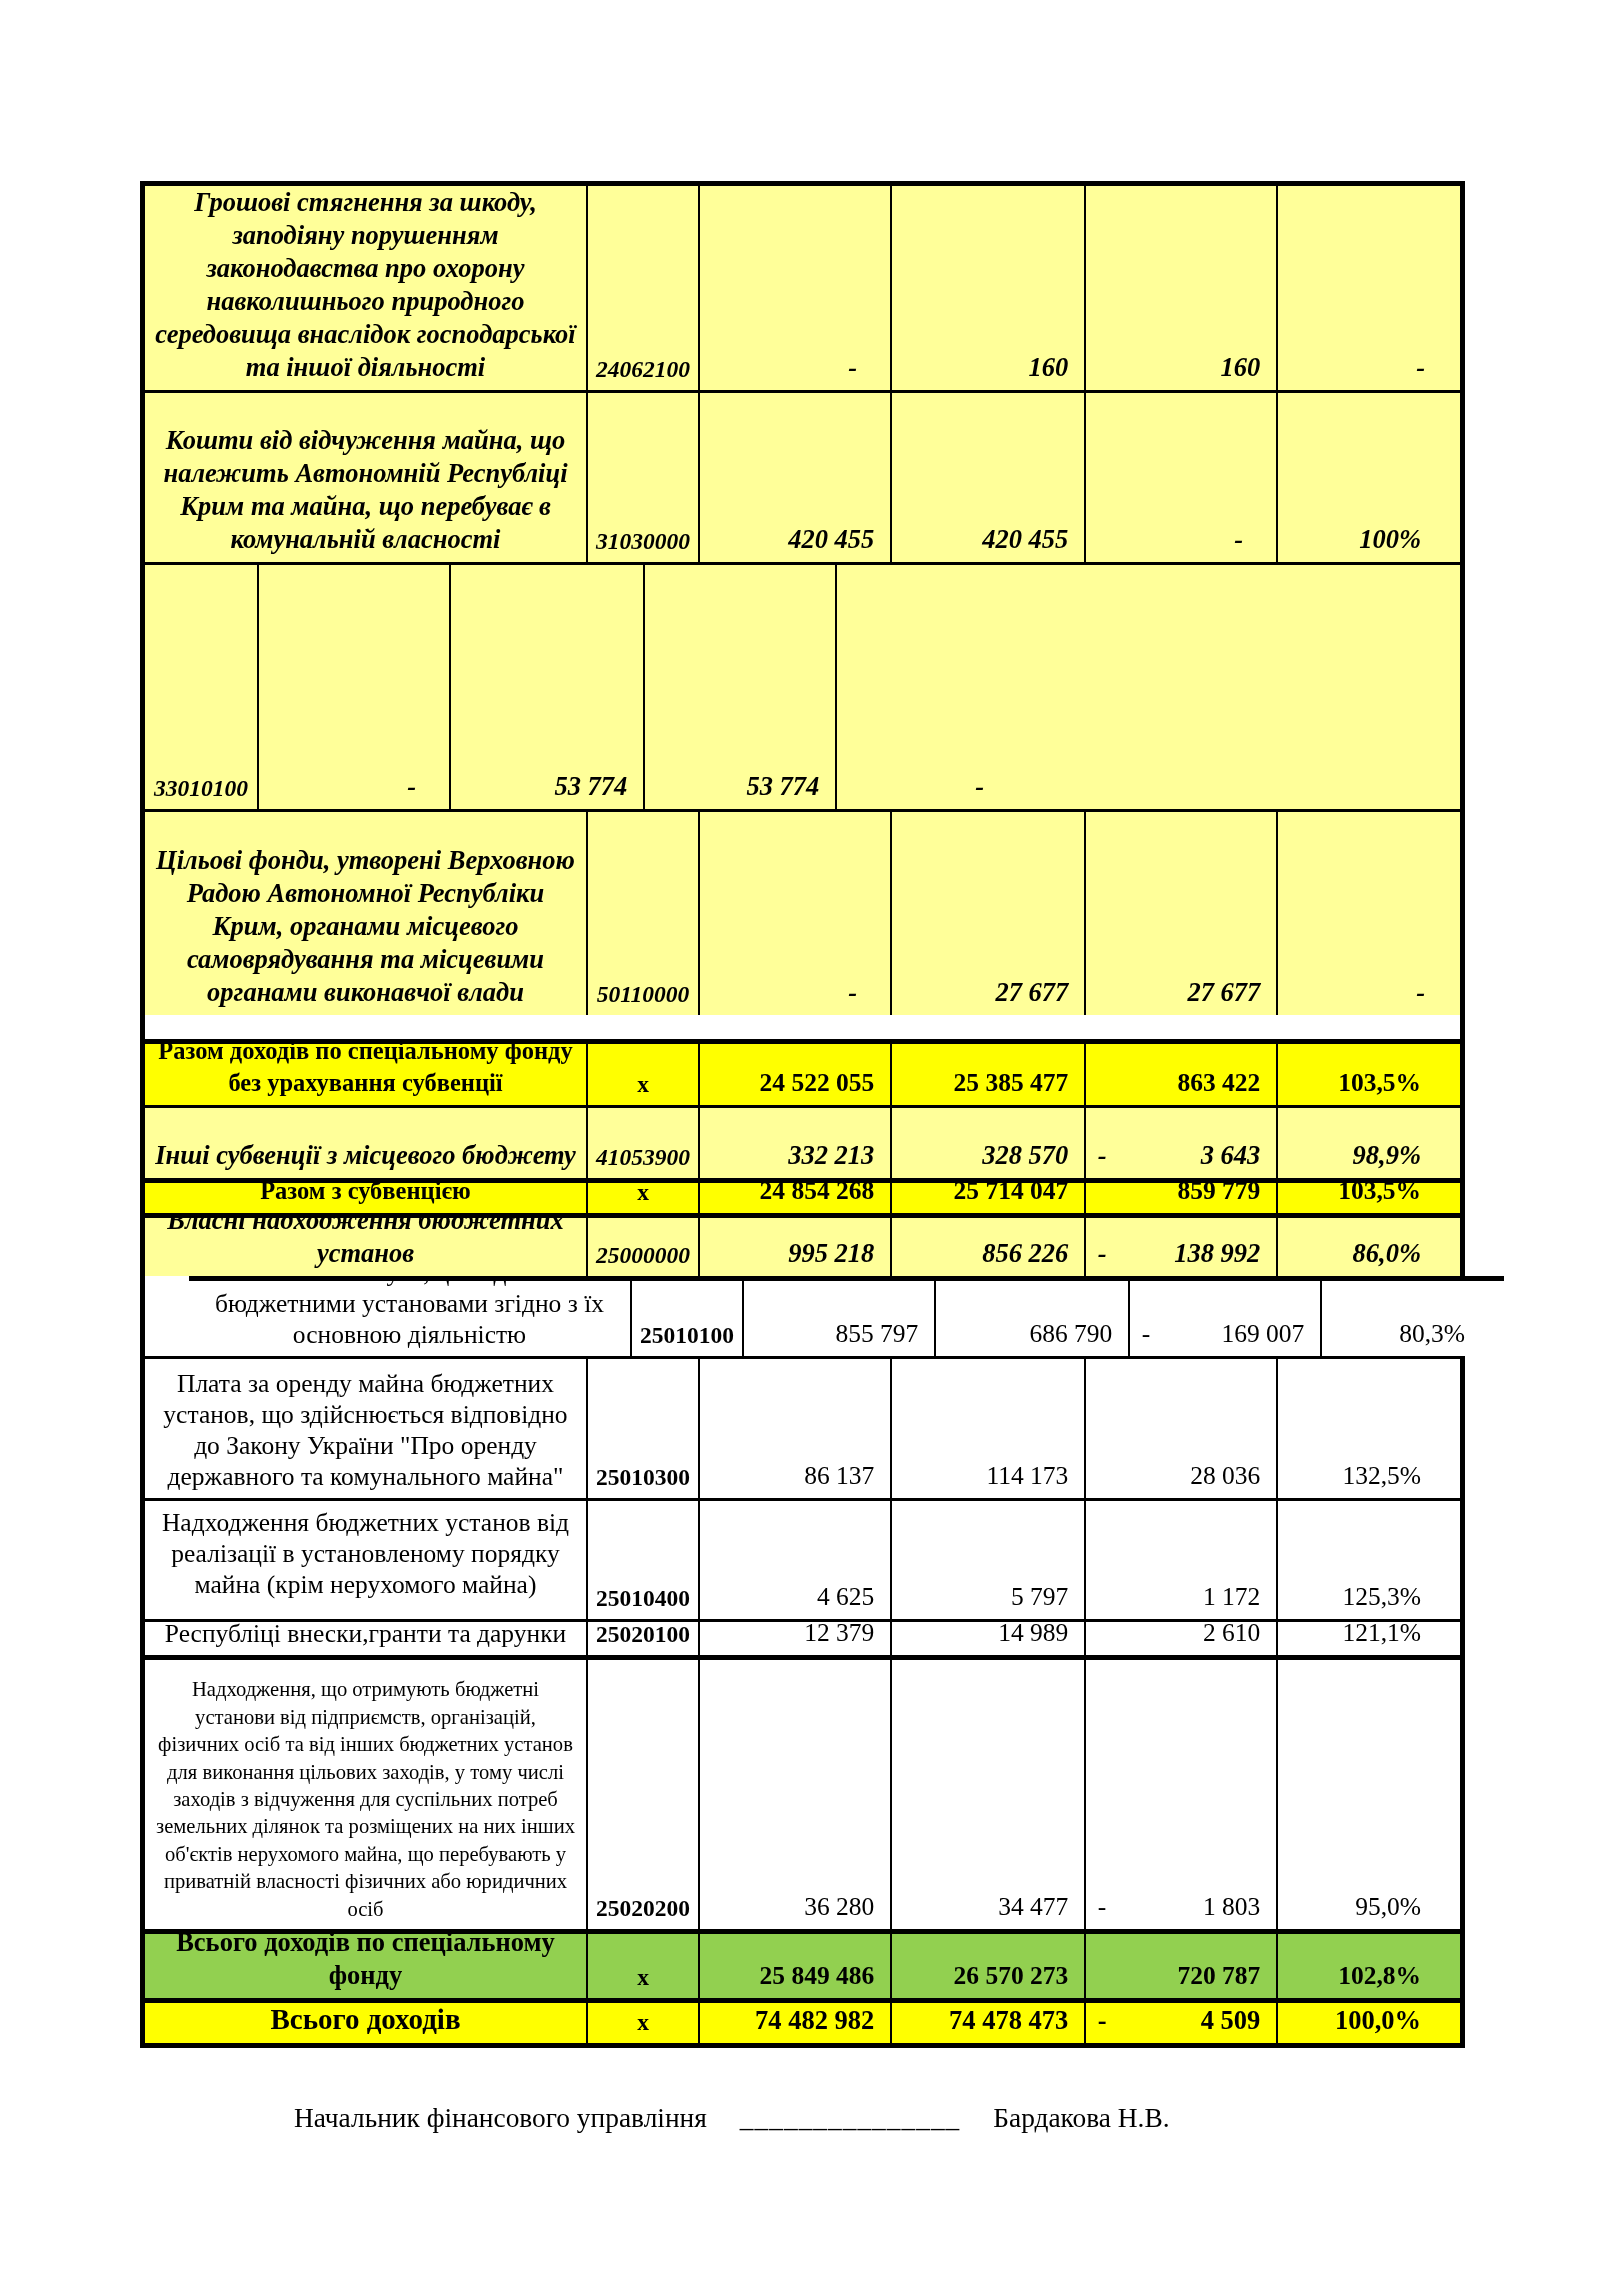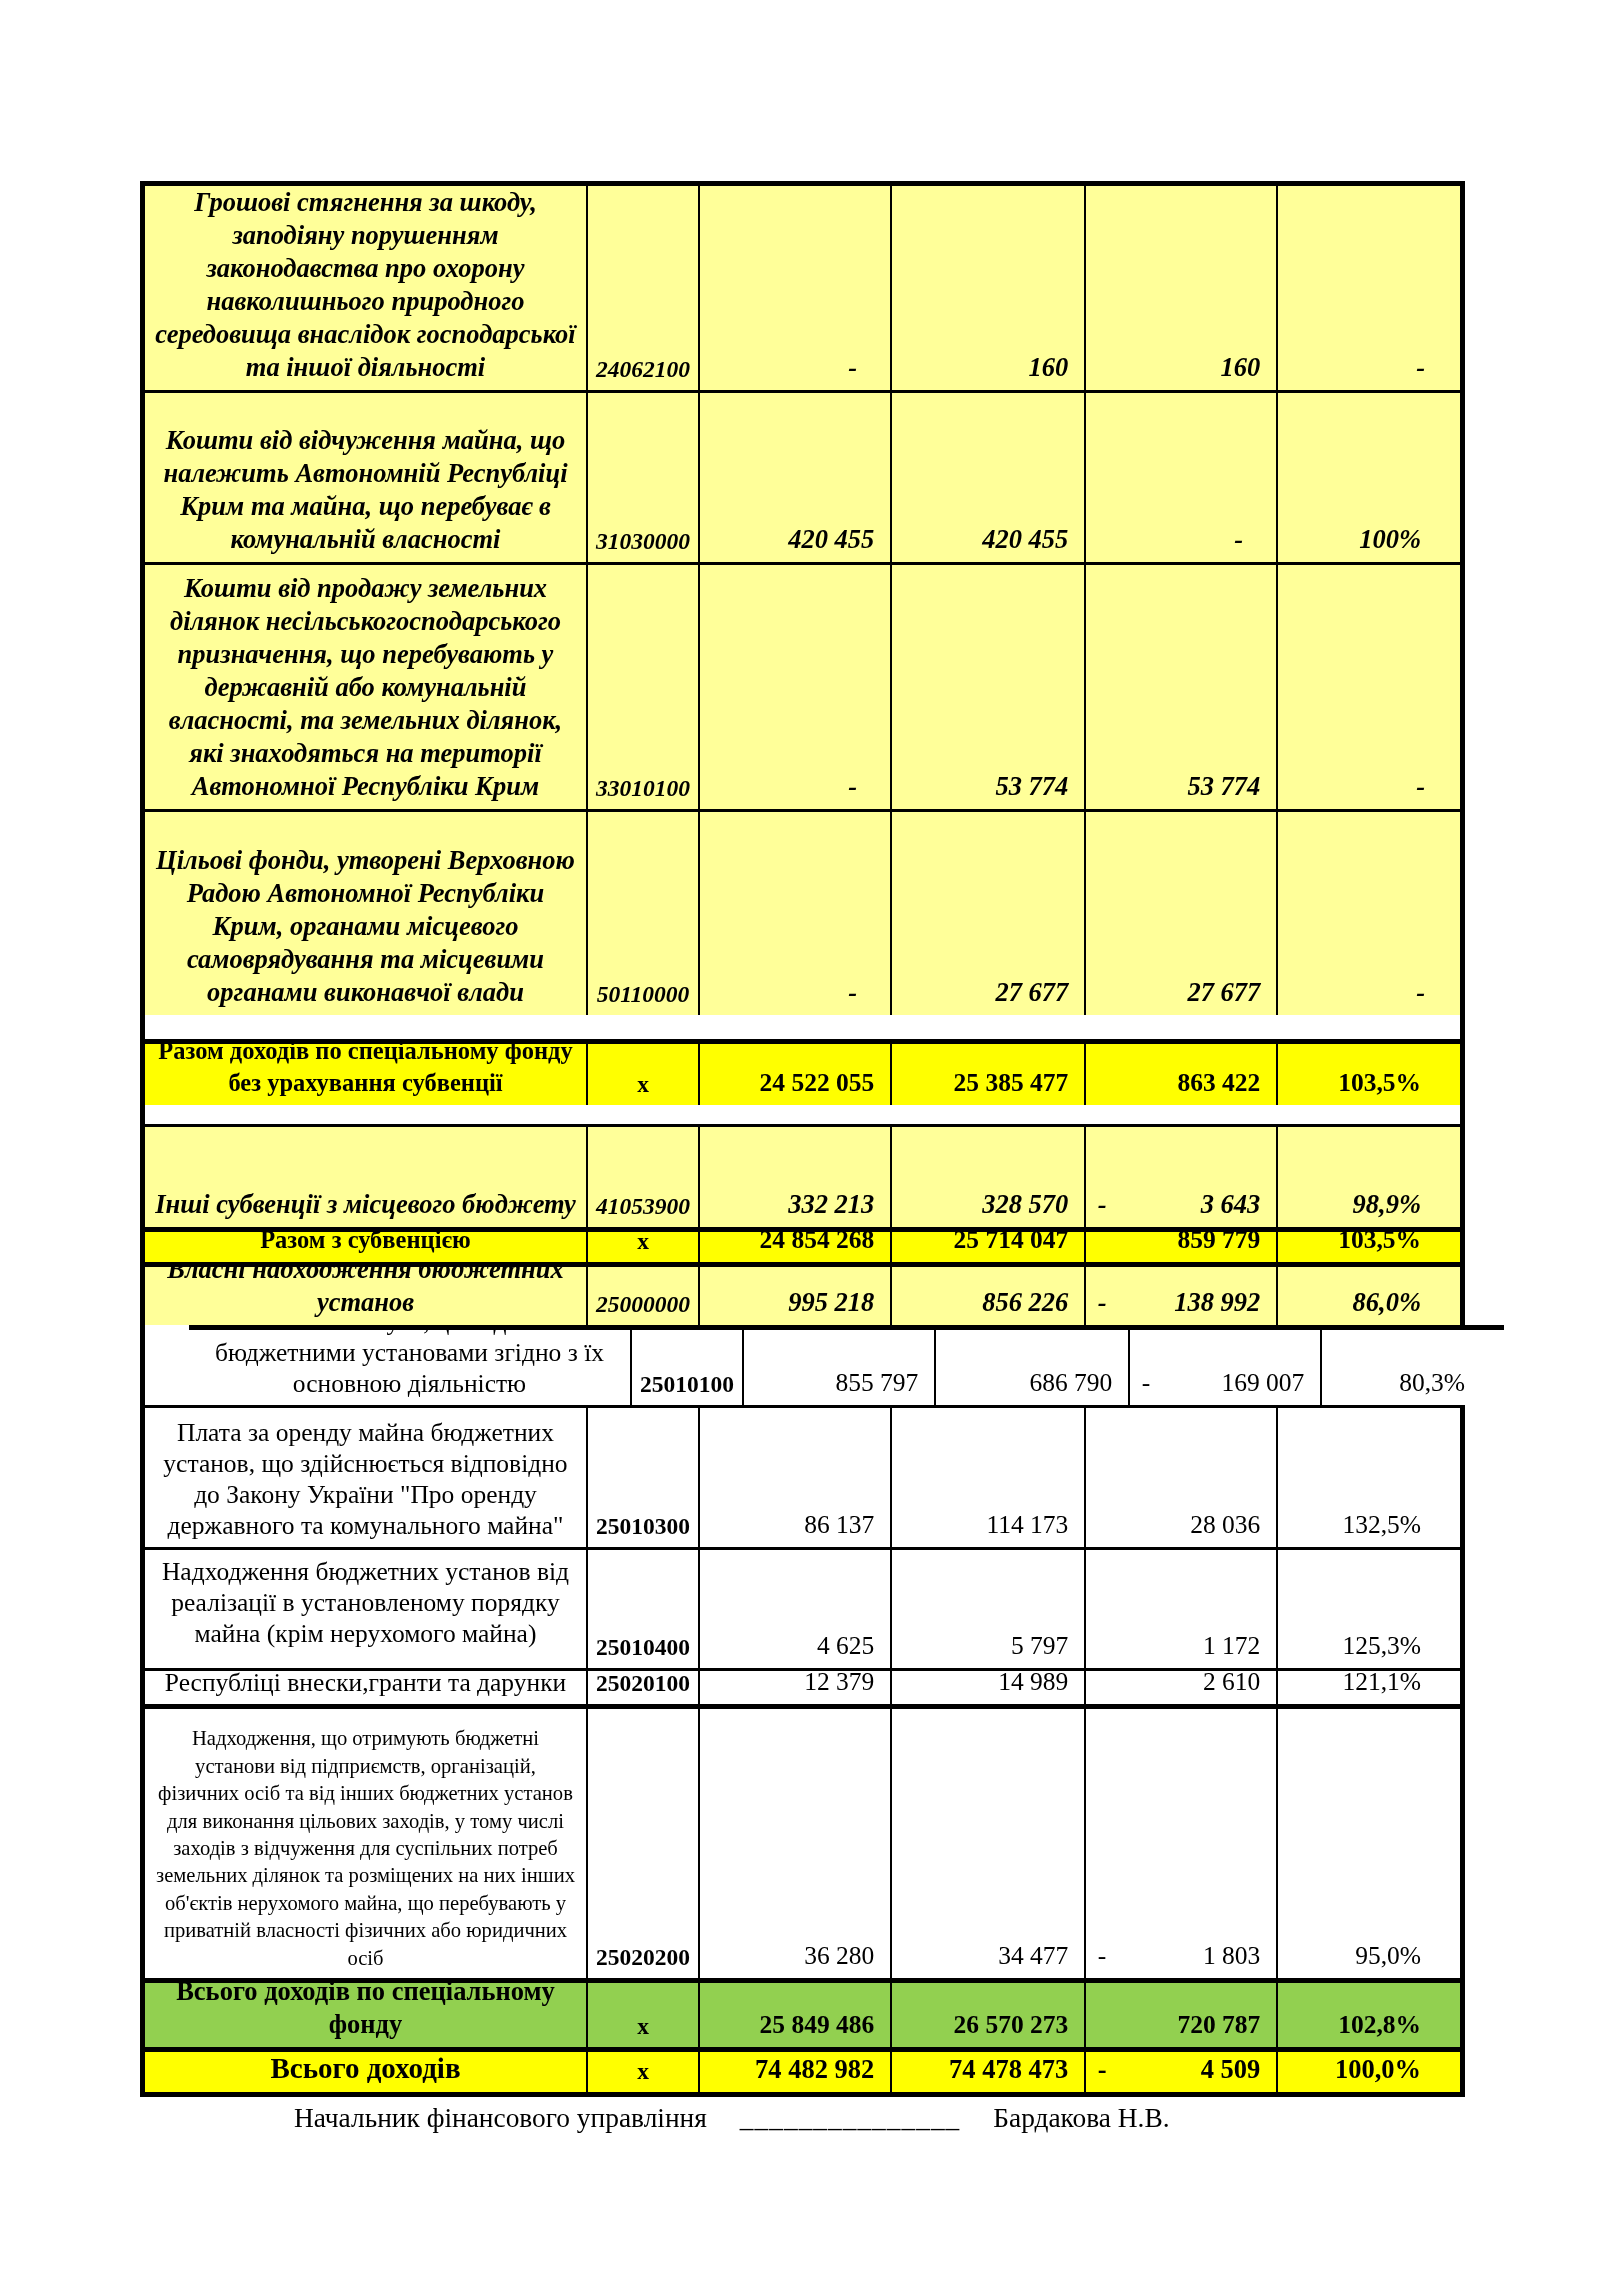--- a/index.html
+++ b/index.html
@@ -105,23 +105,20 @@
         <span>420 455</span>
       </div>
       <div class="cell num v3 dash">
         <span>-</span>
       </div>
       <div class="cell num v4 pct">
         <span>100%</span>
       </div>
     </div>
     <div class="row r-detail" style="height: 247px;">
-      <div class="cell desc">
-        <span>Кошти від продажу земельних ділянок несільськогосподарського призначення, що перебувають у державній або комунальній власності, та земельних ділянок, які знаходяться на території Автономної Республіки Крим</span>
-      </div>
       <div class="cell code">
         <span>33010100</span>
       </div>
       <div class="cell num v1 dash">
         <span>-</span>
       </div>
       <div class="cell num v2">
         <span>53 774</span>
       </div>
       <div class="cell num v3">
@@ -164,21 +161,21 @@
       <div class="cell num v2">
         <span>25 385 477</span>
       </div>
       <div class="cell num v3">
         <span>863 422</span>
       </div>
       <div class="cell num v4 pct">
         <span>103,5%</span>
       </div>
     </div>
-    <div class="row r-detail" style="height: 103px; margin-top: 19px;">
+    <div class="row r-detail" style="height: 73px;">
       <div class="cell desc">
         <span>Інші субвенції з місцевого бюджету</span>
       </div>
       <div class="cell code">
         <span>41053900</span>
       </div>
       <div class="cell num v1">
         <span>332 213</span>
       </div>
       <div class="cell num v2">

